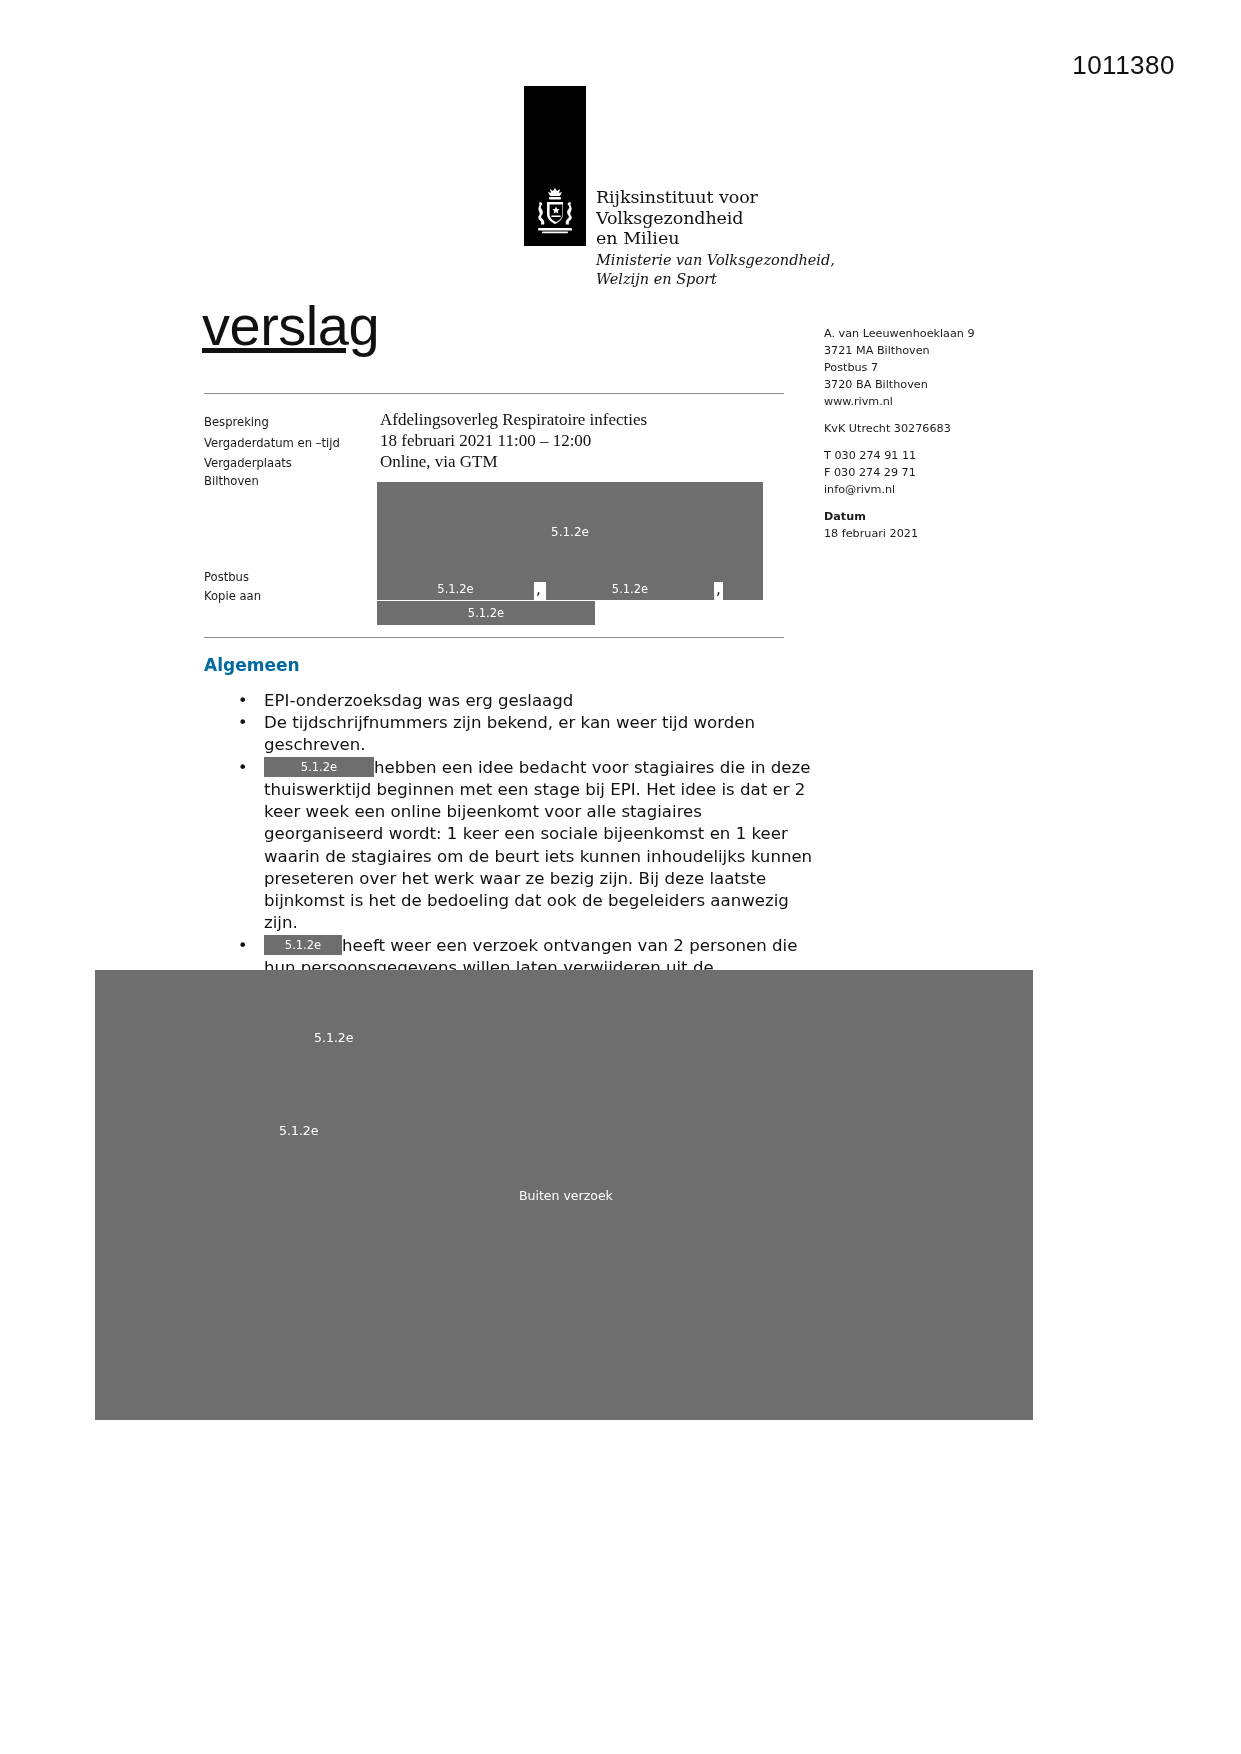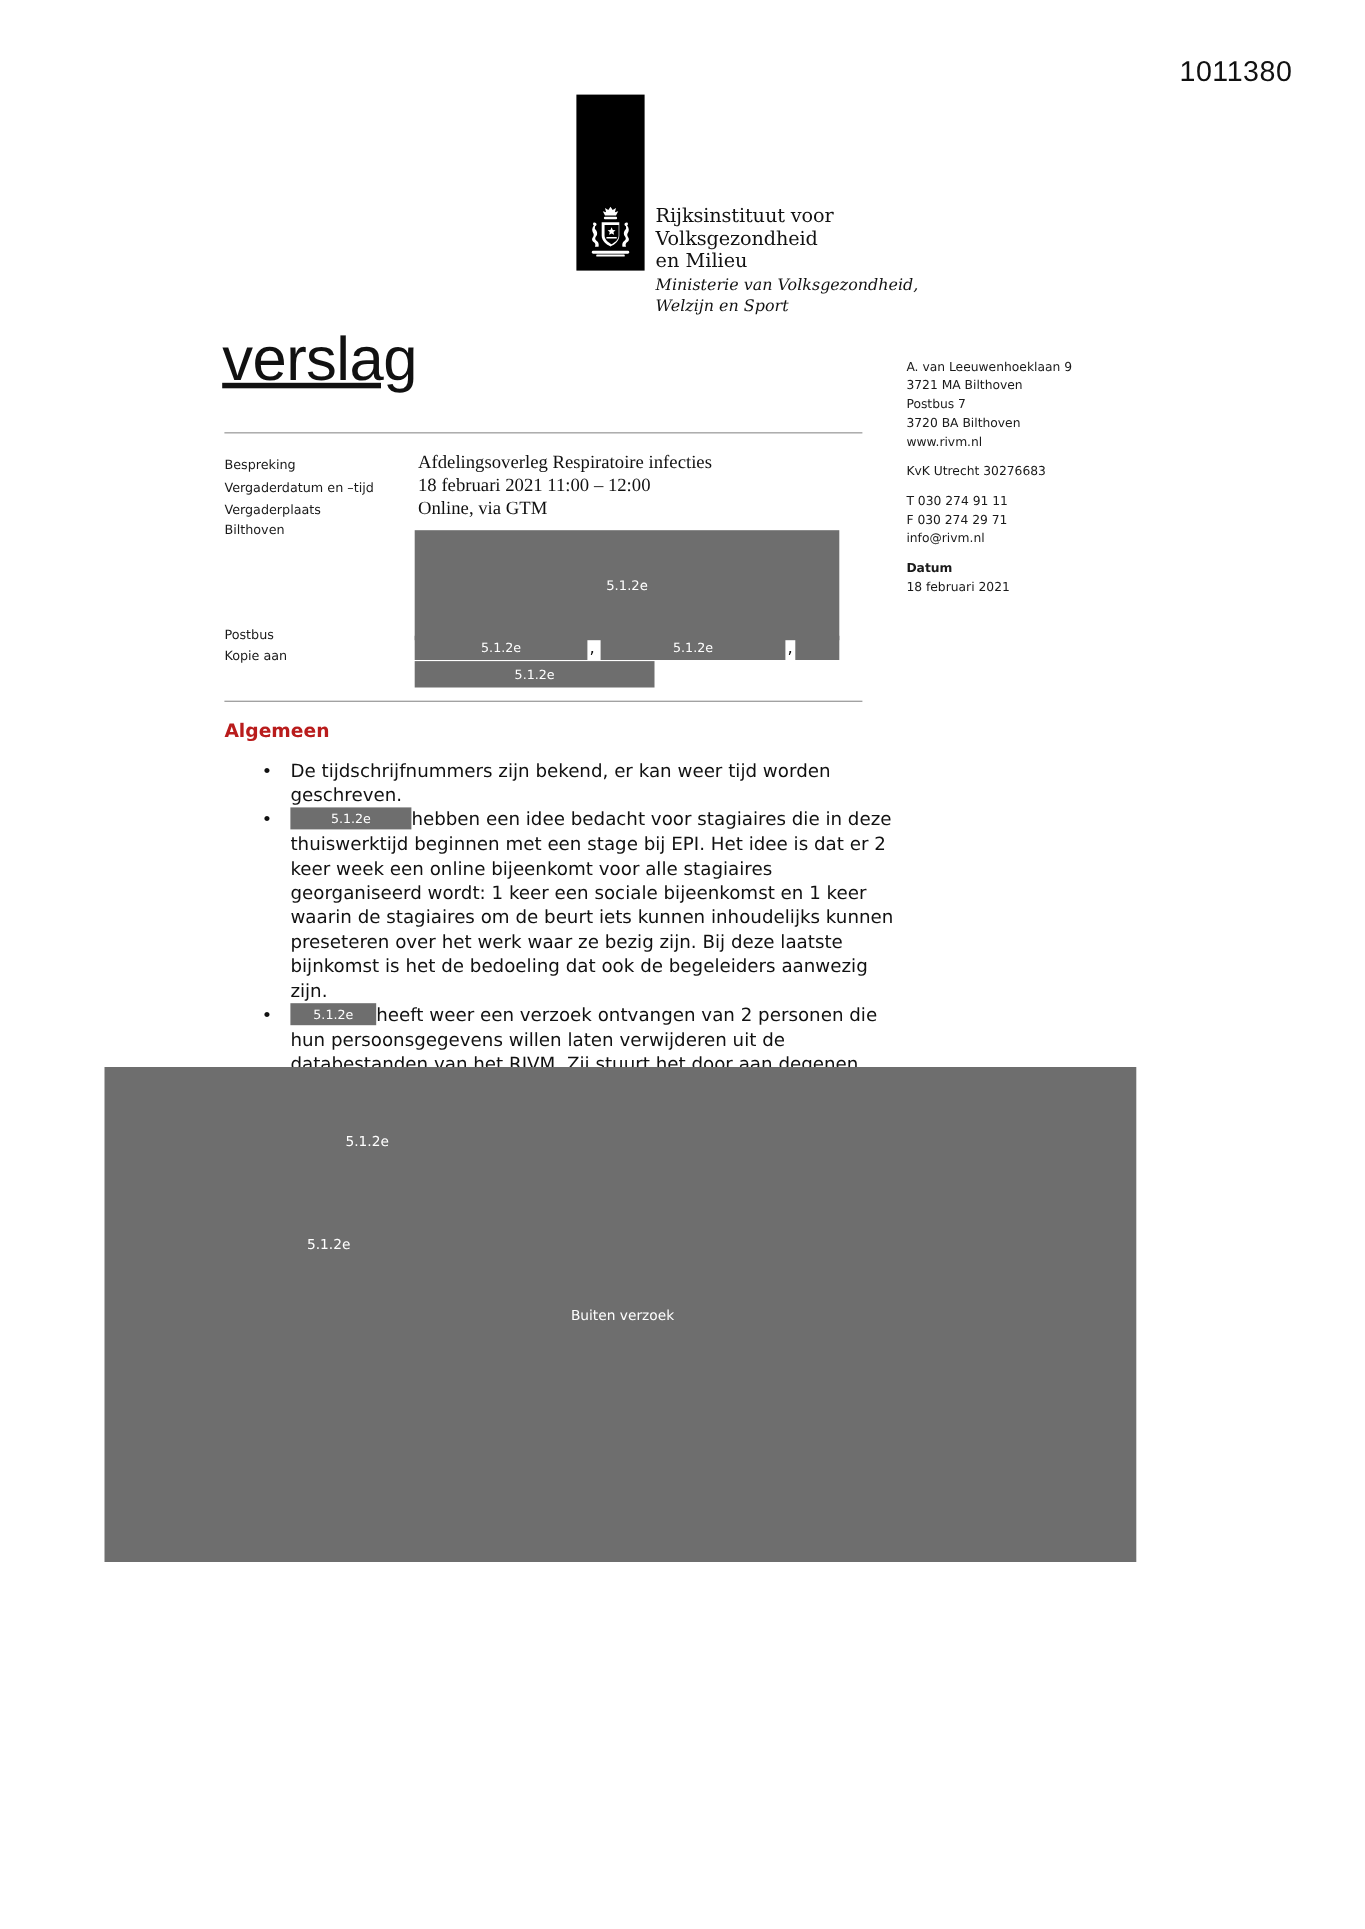--- a/index.html
+++ b/index.html
@@ -159,21 +159,21 @@
     color: #111;
   }
 
   
   .section-head {
     position: absolute;
     left: 204px;
     font-family: "DejaVu Sans", sans-serif;
     font-weight: bold;
     font-size: 17px;
-    color: #b91c1c;
+    color: #0369a1;
   }
   .bullets {
     position: absolute;
     left: 204px;
     top: 690px;
     width: 616px;
     margin: 0;
     padding: 0;
     list-style: none;
   }
@@ -317,20 +317,23 @@
 <div class="redact" style="left:723px; top:578px; width:40px; height:22px;"></div>
 
 <div class="redact" style="left:377px; top:601px; width:218px; height:24px;">
   <span>5.1.2e</span>
 </div>
 
 <div class="section-head" style="top:655px;">Algemeen</div>
 
 <ul class="bullets">
   <li>
+    <span>EPI-onderzoeksdag was erg geslaagd</span>
+  </li>
+  <li>
     <span>De tijdschrijfnummers zijn bekend, er kan weer tijd worden geschreven.</span>
   </li>
   <li>
     <span class="inline-redact" style="width:110px;">5.1.2e</span><span>hebben een idee bedacht voor stagiaires die in deze thuiswerktijd beginnen met een stage bij EPI. Het idee is dat er 2 keer week een online bijeenkomt voor alle stagiaires georganiseerd wordt: 1 keer een sociale bijeenkomst en 1 keer waarin de stagiaires om de beurt iets kunnen inhoudelijks kunnen preseteren over het werk waar ze bezig zijn. Bij deze laatste bijnkomst is het de bedoeling dat ook de begeleiders aanwezig zijn.</span>
   </li>
   <li>
     <span class="inline-redact" style="width:78px;">5.1.2e</span><span>heeft weer een verzoek ontvangen van 2 personen die hun persoonsgegevens willen laten verwijderen uit de databestanden van het RIVM. Zij stuurt het door aan degenen voor die mogelijk relevant is.</span>
   </li>
 </ul>
 

